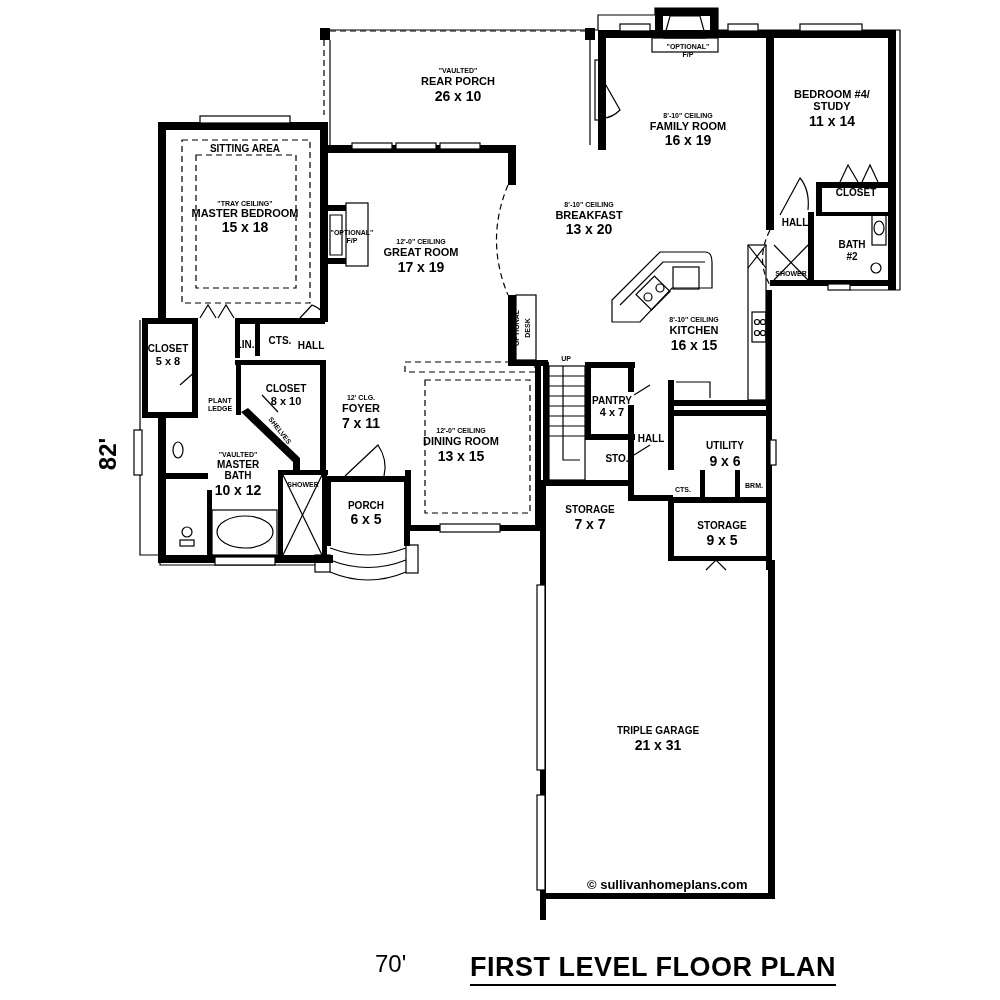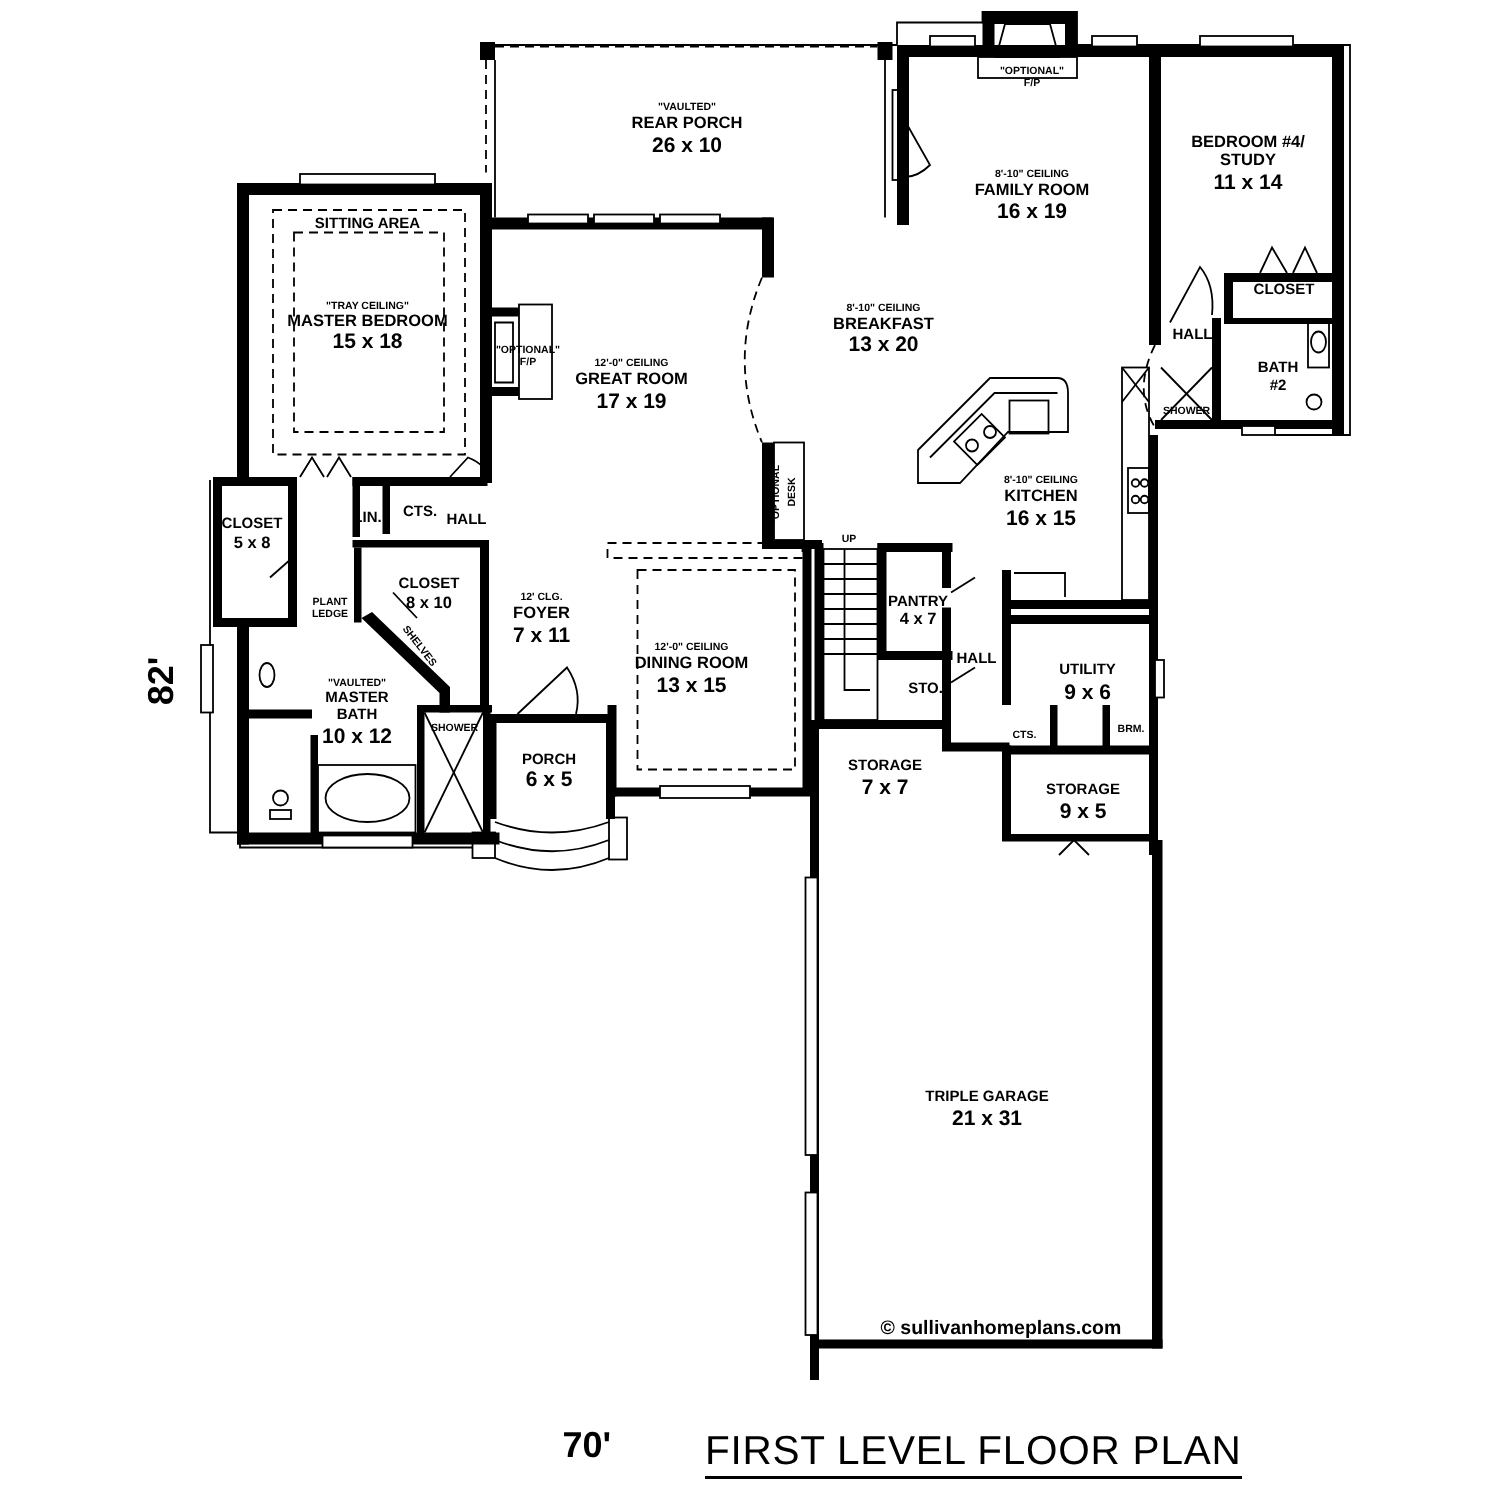--- a/index.html
+++ b/index.html
@@ -7,22 +7,22 @@
     svg { position: absolute; left: 0; top: 0; }
     .w { fill: #000; }
     .thin { fill: none; stroke: #000; stroke-width: 1.2; }
     .dash { fill: none; stroke: #000; stroke-width: 1.2; stroke-dasharray: 6 4; }
     .win { fill: #fff; stroke: #000; stroke-width: 1.2; }
     .lbl { font-family: "Liberation Sans", sans-serif; font-weight: bold; fill: #000; text-anchor: middle; }
     .note { font-size: 7px; }
     .name { font-size: 11px; }
     .dim { font-size: 14px; }
     .sm { font-size: 10px; }
-    #title { position: absolute; left: 470px; top: 952px; font-size: 27px; font-weight: normal; letter-spacing: 0.5px; border-bottom: 2px solid #000; line-height: 30px; padding-bottom: 2px; text-align: right; }
-    #width-dim { position: absolute; left: 375px; top: 950px; font-size: 24px; font-weight: bold; }
+    #title { position: absolute; left: 470px; top: 952px; font-size: 27px; font-weight: bold; letter-spacing: 0.5px; border-bottom: 2px solid #000; line-height: 30px; padding-bottom: 2px; text-align: right; }
+    #width-dim { position: absolute; left: 375px; top: 950px; font-size: 24px; font-weight: normal; }
     #depth-dim { position: absolute; left: 92px; top: 440px; font-size: 24px; font-weight: bold; transform: rotate(-90deg); transform-origin: center; }
     #copyright { position: absolute; left: 587px; top: 877px; font-size: 13px; font-weight: bold; }
   </style>
 </head>
 <body>
 
 <svg width="1000" height="1000" viewBox="0 0 1000 1000">
 
   <g>
     <polyline class="thin" points="320,30 598,30 598,15 655,15 655,8 718,8 718,30 900,30 900,290 850,290"></polyline>

